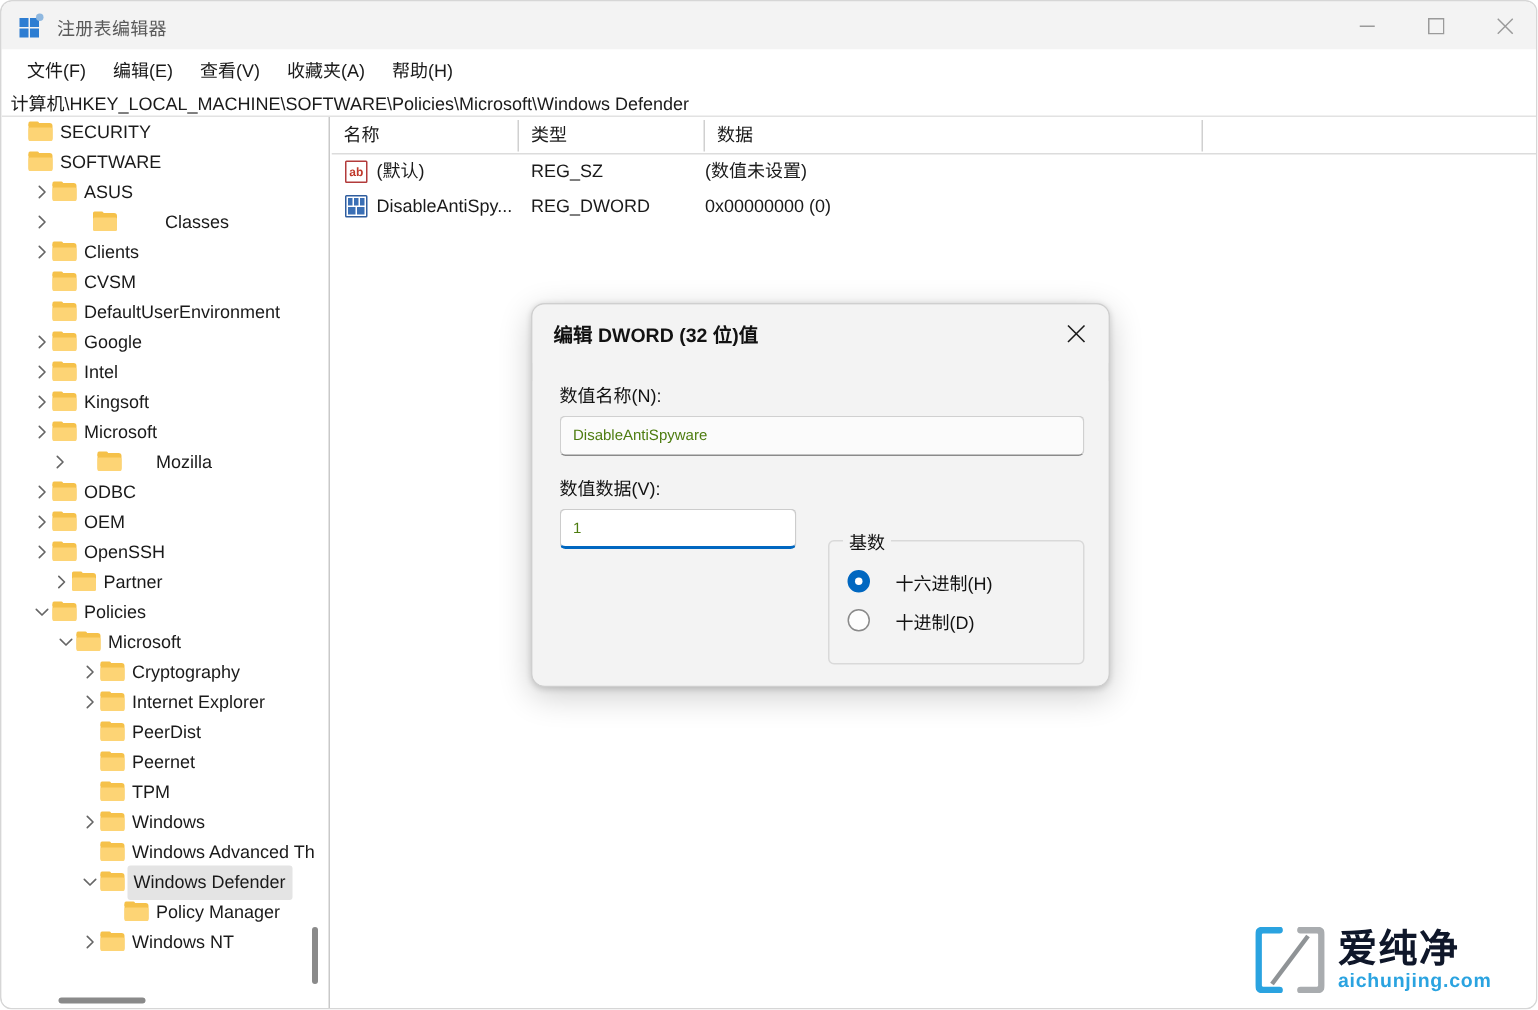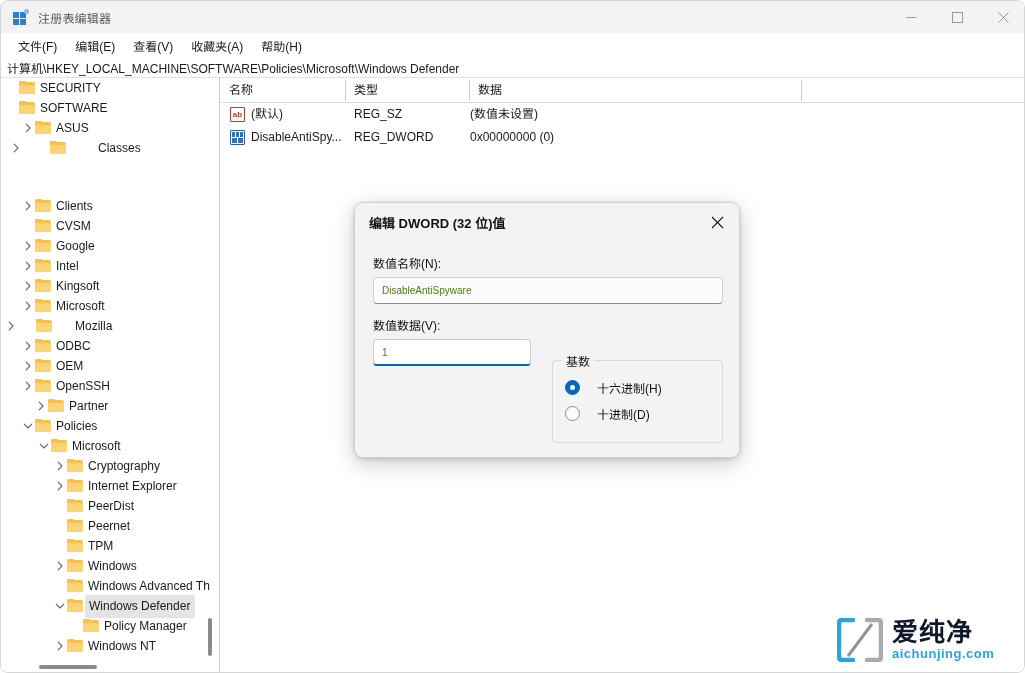--- a/index.html
+++ b/index.html
@@ -487,34 +487,34 @@
               <path d="M2.2 1.2 L6 5 L2.2 8.8" fill="none" stroke="currentColor" stroke-width="1.1" stroke-linecap="round" stroke-linejoin="round"></path>
             </svg>
           </span>
           <span class="folder">
             <span class="tab"></span>
             <span class="back"></span>
             <span class="front"></span>
           </span>
           <span class="node-label">ASUS</span>
         </div>
-        <div class="node" style="padding-left: 8px; gap: 27px;">
+        <div class="node" style="padding-left: 20px; gap: 27px;">
           <span class="twisty">
             <svg width="8" height="10" viewBox="0 0 8 10">
               <path d="M2.2 1.2 L6 5 L2.2 8.8" fill="none" stroke="currentColor" stroke-width="1.1" stroke-linecap="round" stroke-linejoin="round"></path>
             </svg>
           </span>
           <span class="folder">
             <span class="tab"></span>
             <span class="back"></span>
             <span class="front"></span>
           </span>
           <span class="node-label">Classes</span>
         </div>
-        <div class="node" style="padding-left: 20px; margin-top: 38px;">
+        <div class="node" style="padding-left: 20px;">
           <span class="twisty">
             <svg width="8" height="10" viewBox="0 0 8 10">
               <path d="M2.2 1.2 L6 5 L2.2 8.8" fill="none" stroke="currentColor" stroke-width="1.1" stroke-linecap="round" stroke-linejoin="round"></path>
             </svg>
           </span>
           <span class="folder">
             <span class="tab"></span>
             <span class="back"></span>
             <span class="front"></span>
           </span>
@@ -523,20 +523,29 @@
         <div class="node" style="padding-left: 20px;">
           <span class="twisty"></span>
           <span class="folder">
             <span class="tab"></span>
             <span class="back"></span>
             <span class="front"></span>
           </span>
           <span class="node-label">CVSM</span>
         </div>
         <div class="node" style="padding-left: 20px;">
+          <span class="twisty"></span>
+          <span class="folder">
+            <span class="tab"></span>
+            <span class="back"></span>
+            <span class="front"></span>
+          </span>
+          <span class="node-label">DefaultUserEnvironment</span>
+        </div>
+        <div class="node" style="padding-left: 20px;">
           <span class="twisty">
             <svg width="8" height="10" viewBox="0 0 8 10">
               <path d="M2.2 1.2 L6 5 L2.2 8.8" fill="none" stroke="currentColor" stroke-width="1.1" stroke-linecap="round" stroke-linejoin="round"></path>
             </svg>
           </span>
           <span class="folder">
             <span class="tab"></span>
             <span class="back"></span>
             <span class="front"></span>
           </span>
@@ -574,21 +583,21 @@
               <path d="M2.2 1.2 L6 5 L2.2 8.8" fill="none" stroke="currentColor" stroke-width="1.1" stroke-linecap="round" stroke-linejoin="round"></path>
             </svg>
           </span>
           <span class="folder">
             <span class="tab"></span>
             <span class="back"></span>
             <span class="front"></span>
           </span>
           <span class="node-label">Microsoft</span>
         </div>
-        <div class="node" style="padding-left: 3px; gap: 18px;">
+        <div class="node" style="padding-left: 32px; gap: 18px;">
           <span class="twisty">
             <svg width="8" height="10" viewBox="0 0 8 10">
               <path d="M2.2 1.2 L6 5 L2.2 8.8" fill="none" stroke="currentColor" stroke-width="1.1" stroke-linecap="round" stroke-linejoin="round"></path>
             </svg>
           </span>
           <span class="folder">
             <span class="tab"></span>
             <span class="back"></span>
             <span class="front"></span>
           </span>

